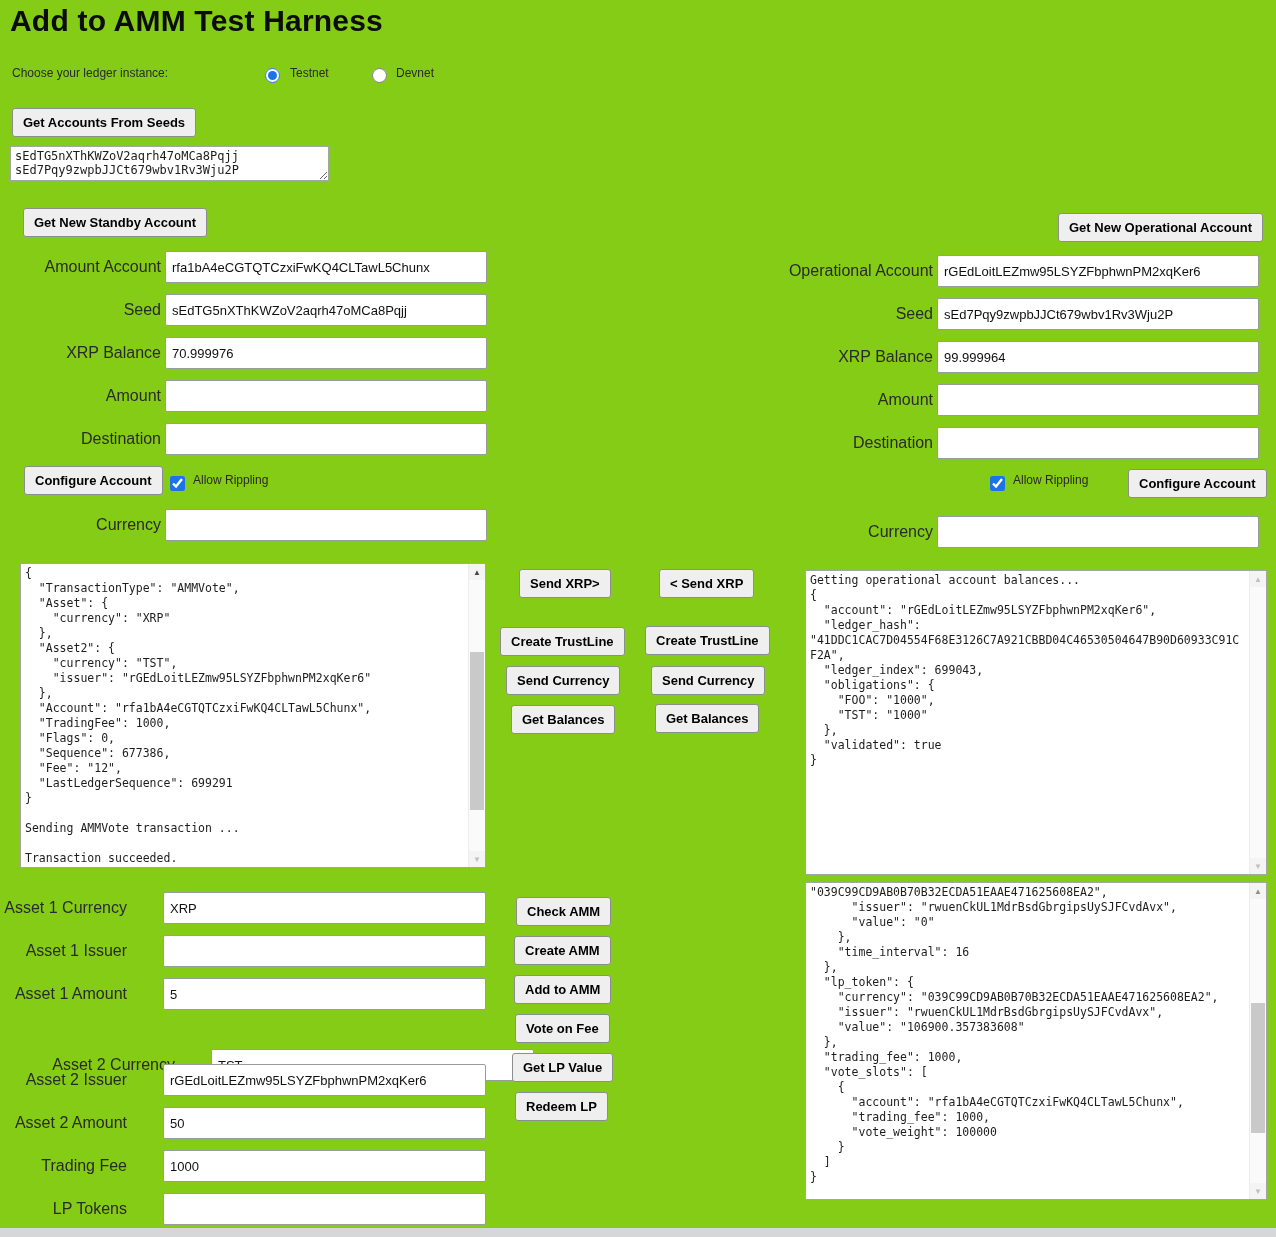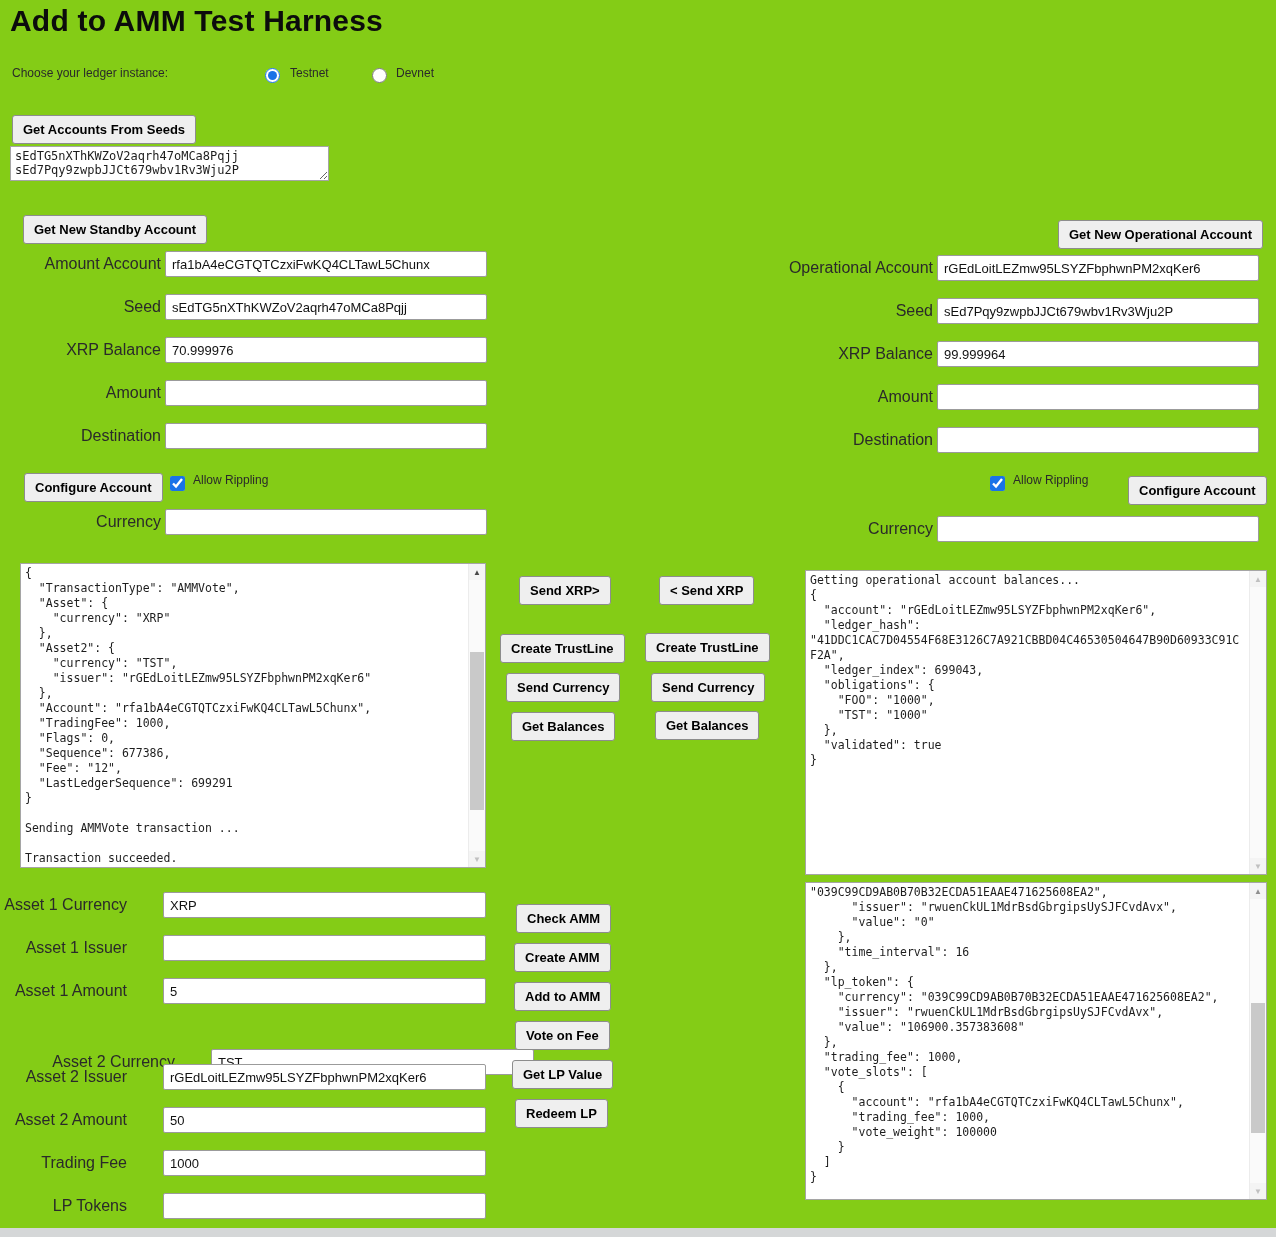--- a/index.html
+++ b/index.html
@@ -7,25 +7,25 @@
        font-family:"Liberation Sans",sans-serif;color:#1f1f1f;}
 
   .page-title{position:absolute;left:10px;top:4px;font-size:30px;font-weight:700;color:#0c0c0c;
               letter-spacing:.2px;margin:0;}
 
   .static-label{position:absolute;font-size:12px;color:#2a2a2a;white-space:nowrap;}
 
   .btn{position:absolute;display:inline-flex;align-items:center;justify-content:center;
        background:#efefef;border:1px solid #8d8d8d;border-radius:3px;font-weight:600;
        font-size:13px;color:#000;padding:0 10px;height:29px;box-sizing:border-box;cursor:pointer;
-       font-family:"Liberation Sans",sans-serif;white-space:nowrap;margin-top:7px;}
+       font-family:"Liberation Sans",sans-serif;white-space:nowrap;}
 
   .frow{position:absolute;display:flex;align-items:center;}
   .flabel{flex:1;text-align:right;font-size:16px;color:#2a2a2a;white-space:nowrap;margin-right:4px;}
-  .finput{height:26px;box-sizing:border-box;border:1px solid #9b9b9b;border-radius:2px;background:#fff;
+  .finput{height:32px;box-sizing:border-box;border:1px solid #9b9b9b;border-radius:2px;background:#fff;
           font-size:13px;padding:0 6px;color:#111;font-family:"Liberation Sans",sans-serif;}
   .w-l{width:322px;} .w-r{width:322px;} .w-a{width:323px;margin-left:32px;}
 
   input[type=radio],input[type=checkbox]{position:absolute;width:15px;height:15px;margin:0;
           accent-color:#1a73e8;}
 
   textarea{position:absolute;box-sizing:border-box;background:#fff;border:1px solid #a5a5a5;
            font-family:"DejaVu Sans Mono",monospace;color:#1d1d1d;}
   .ta-results{font-size:11.5px;line-height:15px;padding:2px 22px 2px 4px;resize:none;
               overflow:hidden;white-space:pre;}

